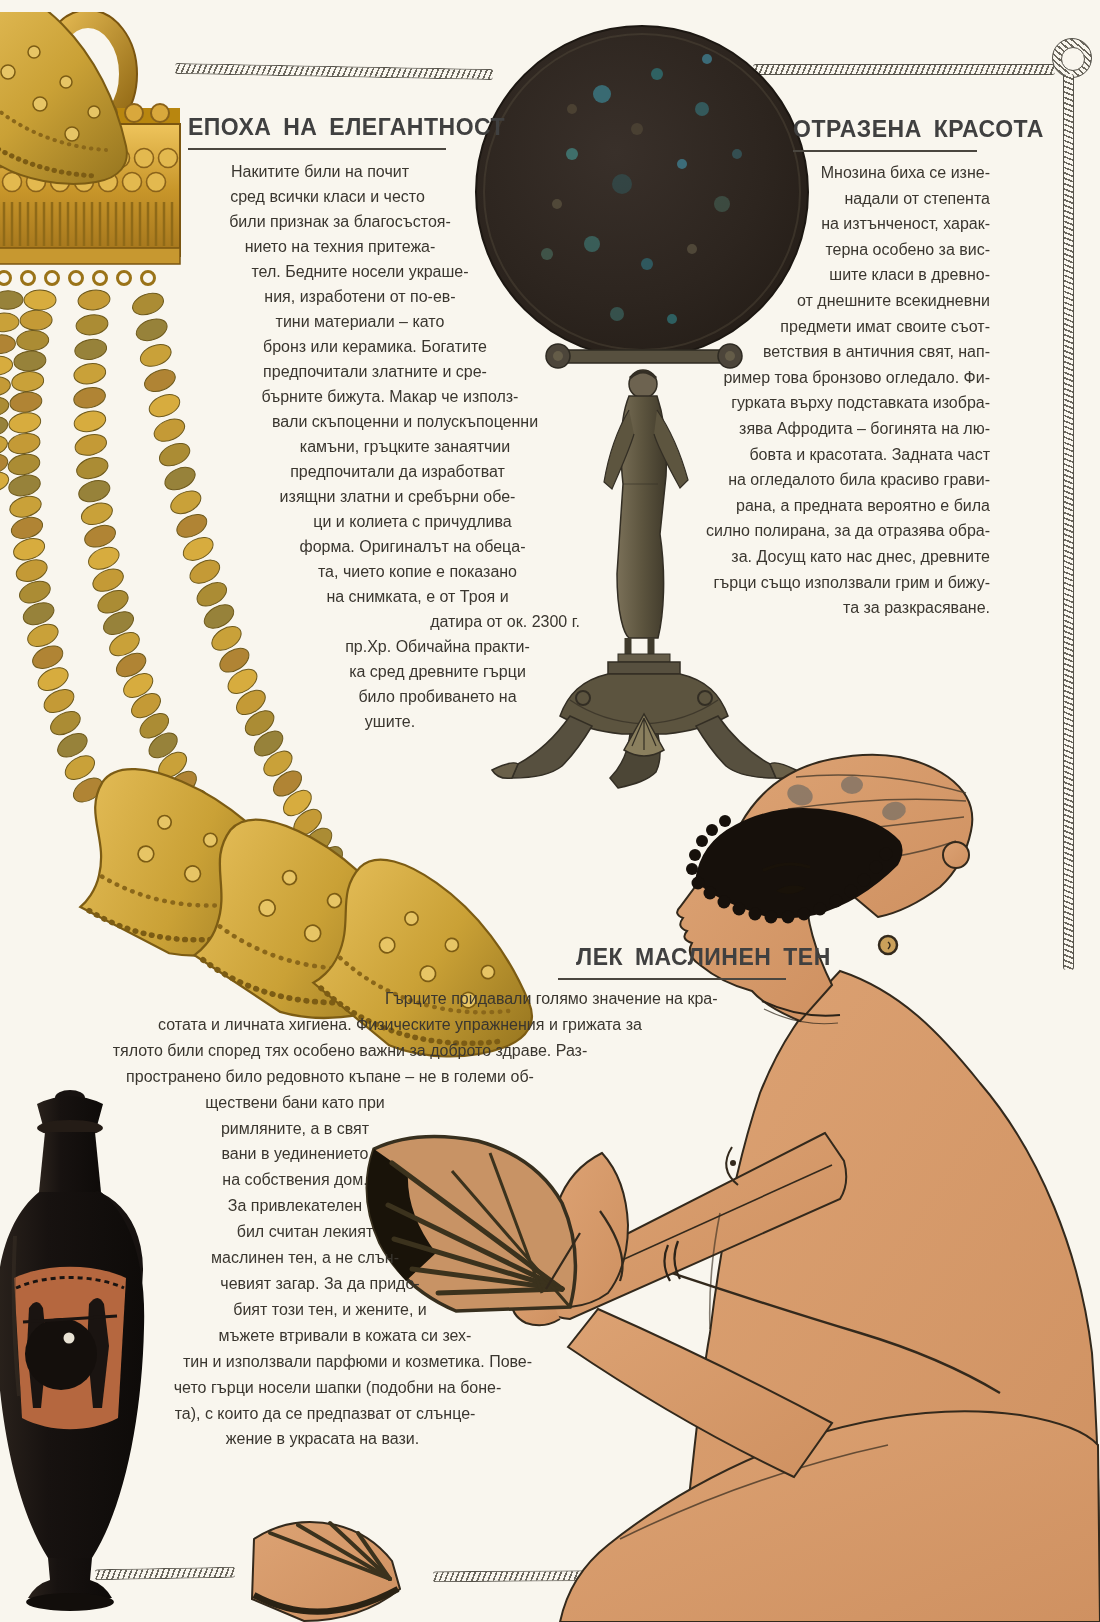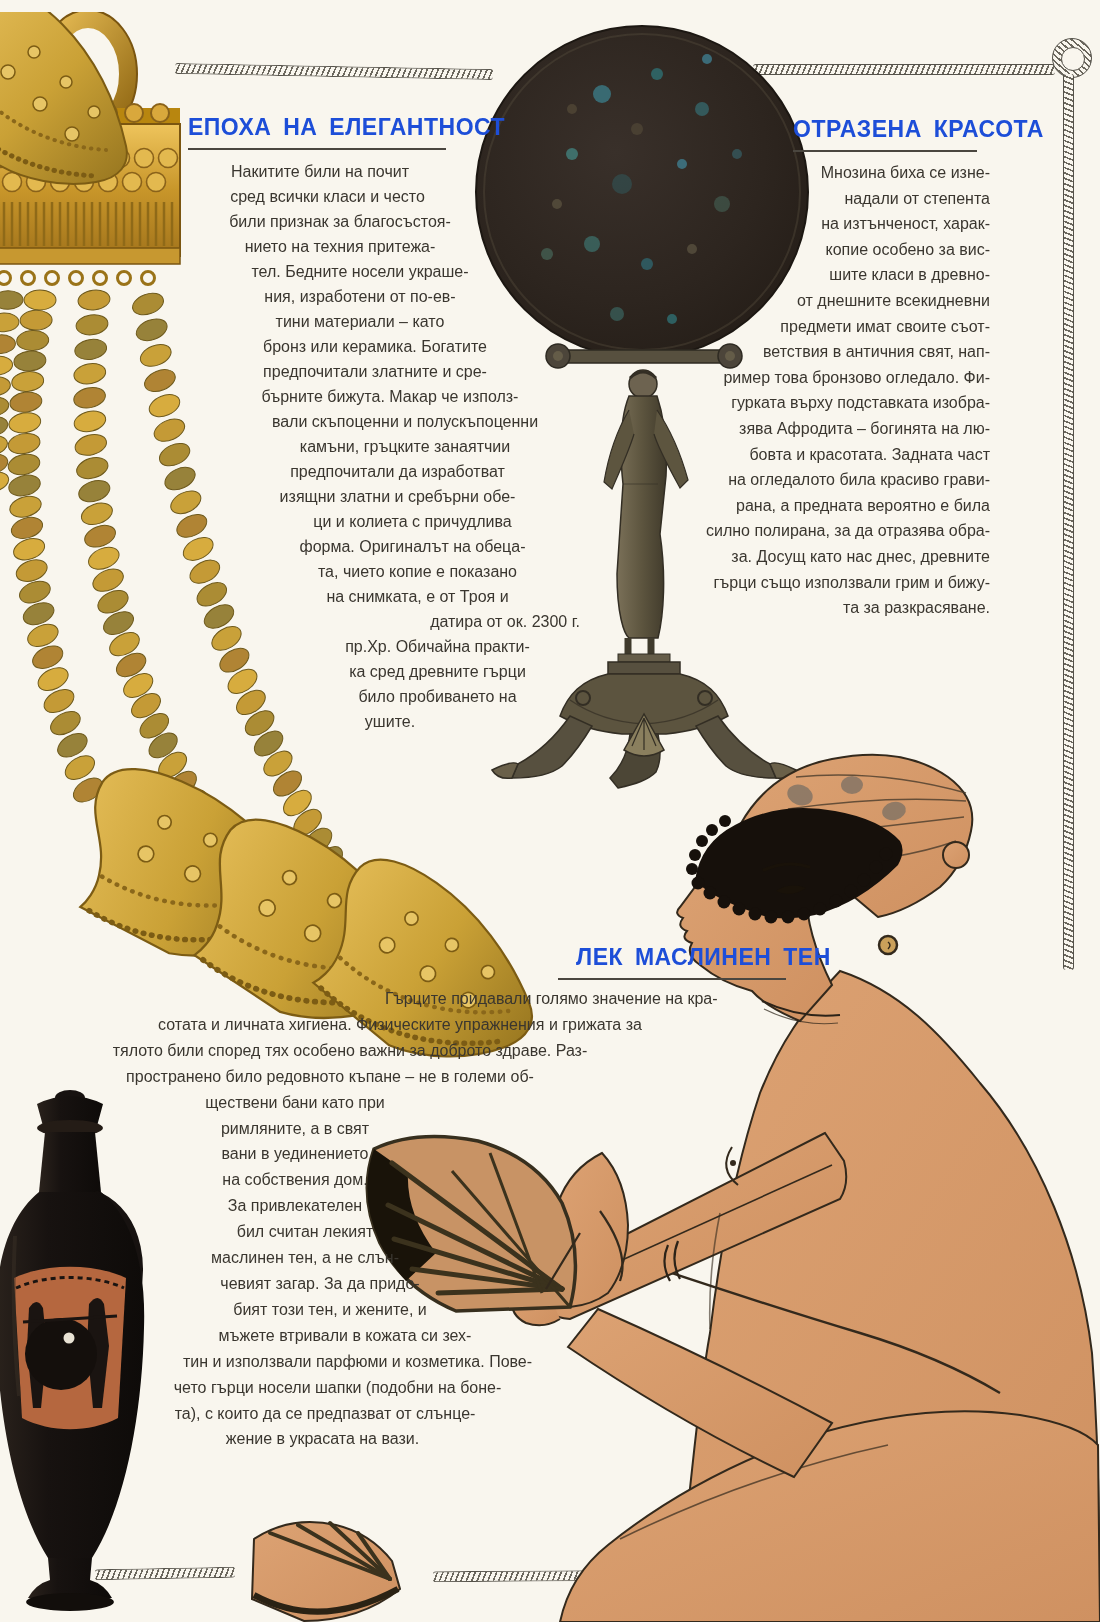--- a/index.html
+++ b/index.html
@@ -28,21 +28,21 @@
   }
   .rope-loop i{
     position:absolute;left:8px;top:8px;width:22px;height:22px;border-radius:50%;
     background:#f9f6ee;border:1px solid #55524a;display:block;
   }
   
   .fig{position:absolute;z-index:2;}
   
   .headline{
     position:absolute;z-index:3;font-weight:bold;font-size:23px;letter-spacing:.5px;
-    word-spacing:5px;color:#1d4ed8;white-space:nowrap;
+    word-spacing:5px;color:#404040;white-space:nowrap;
   }
   .rule{position:absolute;z-index:3;height:2px;background:#4a463f;}
   .col{position:absolute;z-index:3;font-size:16px;}
   .col .line{white-space:nowrap;}
   .left-col{left:170px;top:159px;width:410px;line-height:25px;text-align:center;}
   .right-col{left:655px;top:160px;width:335px;line-height:25.6px;text-align:right;padding-right:2px;}
   .mid-col{left:55px;top:986px;width:660px;line-height:25.9px;text-align:center;}
   
   .left-col .line:nth-child(1){margin-right:110px;}
   .left-col .line:nth-child(2){margin-right:95px;}
@@ -487,21 +487,21 @@
       <div class="line">пр.Хр. Обичайна практи-</div>
       <div class="line">ка сред древните гърци</div>
       <div class="line">било пробиването на</div>
       <div class="line">ушите.</div>
     </div>
 
   <div class="col right-col">
       <div class="line">Мнозина биха се изне-</div>
       <div class="line">надали от степента</div>
       <div class="line">на изтънченост, харак-</div>
-      <div class="line">копие особено за вис-</div>
+      <div class="line">терна особено за вис-</div>
       <div class="line">шите класи в древно-</div>
       <div class="line">от днешните всекидневни</div>
       <div class="line">предмети имат своите съот-</div>
       <div class="line">ветствия в античния свят, нап-</div>
       <div class="line">ример това бронзово огледало. Фи-</div>
       <div class="line">гурката върху подставката изобра-</div>
       <div class="line">зява Афродита – богинята на лю-</div>
       <div class="line">бовта и красотата. Задната част</div>
       <div class="line">на огледалото била красиво грави-</div>
       <div class="line">рана, а предната вероятно е била</div>

